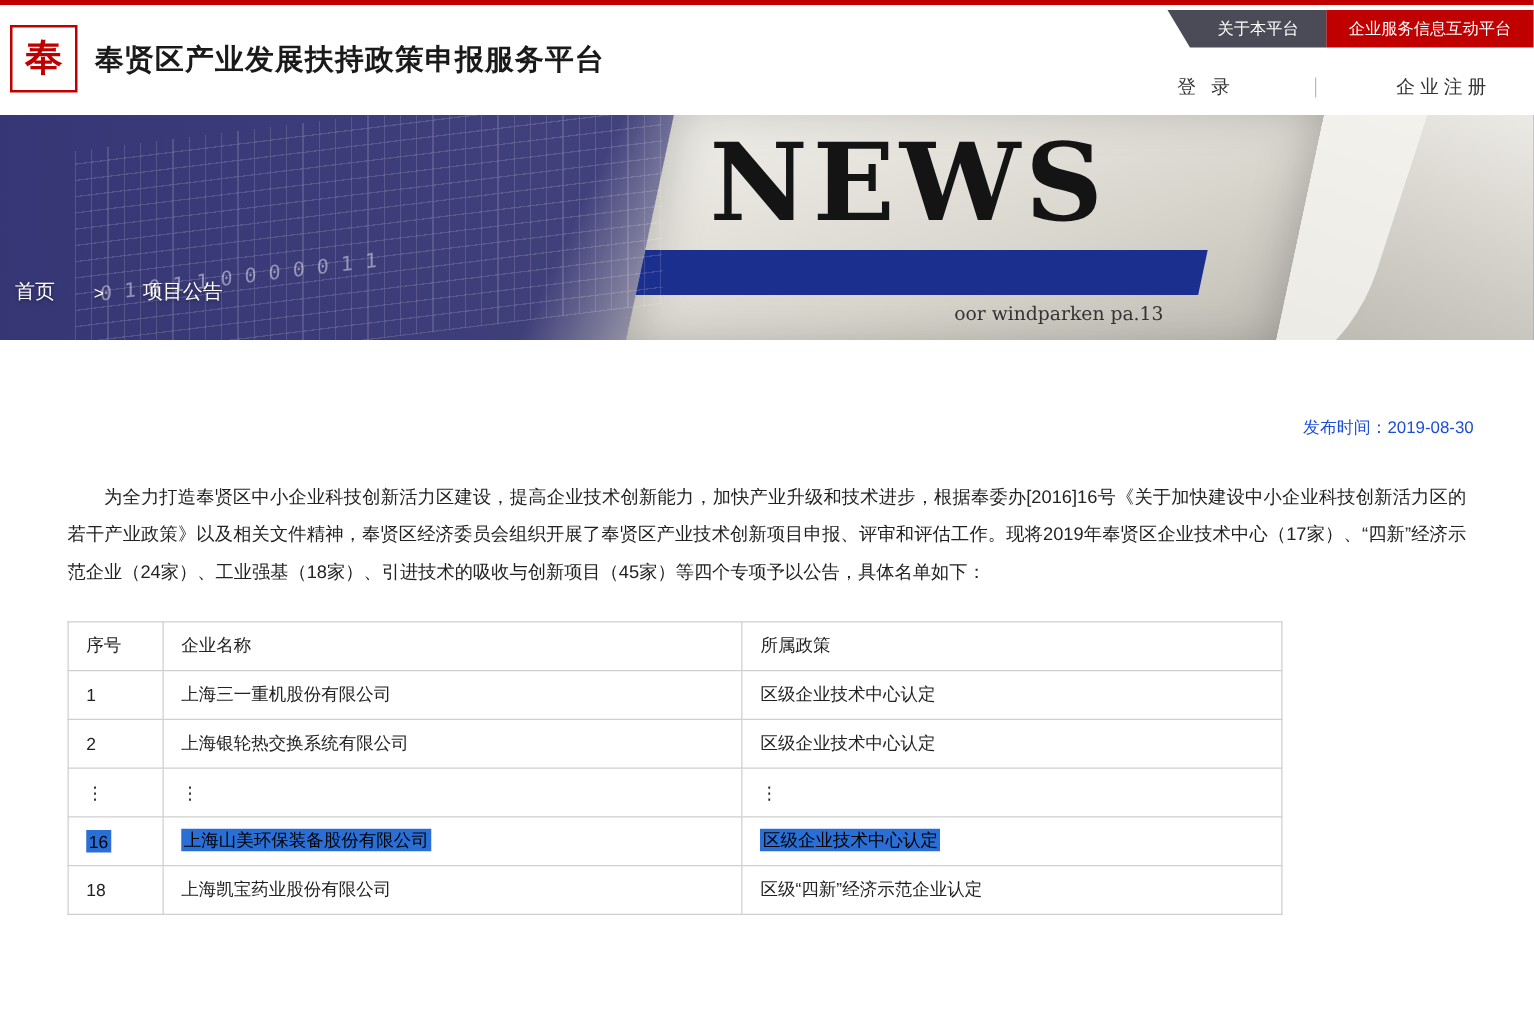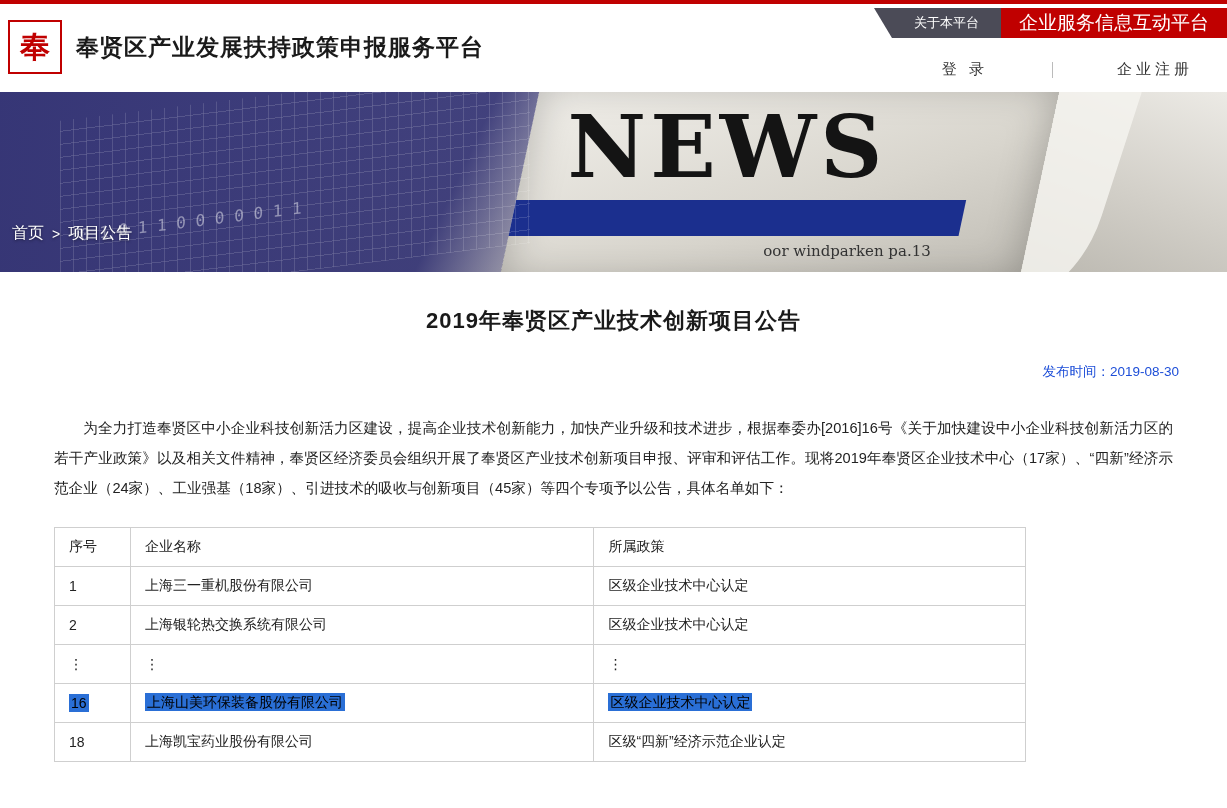--- a/index.html
+++ b/index.html
@@ -68,21 +68,21 @@
   .tab-a:before {
     content: "";
     position: absolute;
     left: -18px; top: 0;
     border-top: 30px solid #4b4b57;
     border-left: 18px solid transparent;
   }
   .tab-b {
     background: #c00000;
     color: #ffffff;
-    font-size: 19px;
+    font-size: 13px;
     padding: 0 18px;
     display: flex; align-items: center;
   }
 
   .auth-links {
     position: absolute;
     right: 18px;
     top: 56px;
     display: flex;
     align-items: center;
@@ -185,21 +185,21 @@
   }
 
   .breadcrumb {
     position: absolute;
     left: 12px;
     bottom: 28px;
     color: #ffffff;
     font-size: 16px;
     display: flex;
     align-items: center;
-    gap: 8px;
+    gap: 31px;
     z-index: 5;
     text-shadow: 0 1px 3px rgba(0,0,0,0.5);
   }
   .breadcrumb a { color: #fff; text-decoration: none; }
   .breadcrumb .sep { color: #fff; font-size: 14px; }
 
   
   .article {
     padding: 34px 48px 0 48px;
   }
@@ -298,21 +298,20 @@
   <div class="banner-digits">0 1 0 1 1 0 0 0 0 0 1 1</div>
 
   <div class="breadcrumb">
     <a href="#">首页</a>
     <span class="sep">&gt;</span>
     <span>项目公告</span>
   </div>
 </div>
 
 <div class="article">
-  <div class="art-title">2019年奉贤区产业技术创新项目公告</div>
   <div class="art-date">发布时间：2019-08-30</div>
   <div class="art-body">为全力打造奉贤区中小企业科技创新活力区建设，提高企业技术创新能力，加快产业升级和技术进步，根据奉委办[2016]16号《关于加快建设中小企业科技创新活力区的若干产业政策》以及相关文件精神，奉贤区经济委员会组织开展了奉贤区产业技术创新项目申报、评审和评估工作。现将2019年奉贤区企业技术中心（17家）、“四新”经济示范企业（24家）、工业强基（18家）、引进技术的吸收与创新项目（45家）等四个专项予以公告，具体名单如下：</div>
 
   <table class="announce">
     <thead>
       <tr>
         <th class="col-no">序号</th>
         <th class="col-name">企业名称</th>
         <th class="col-pol">所属政策</th>
       </tr>

